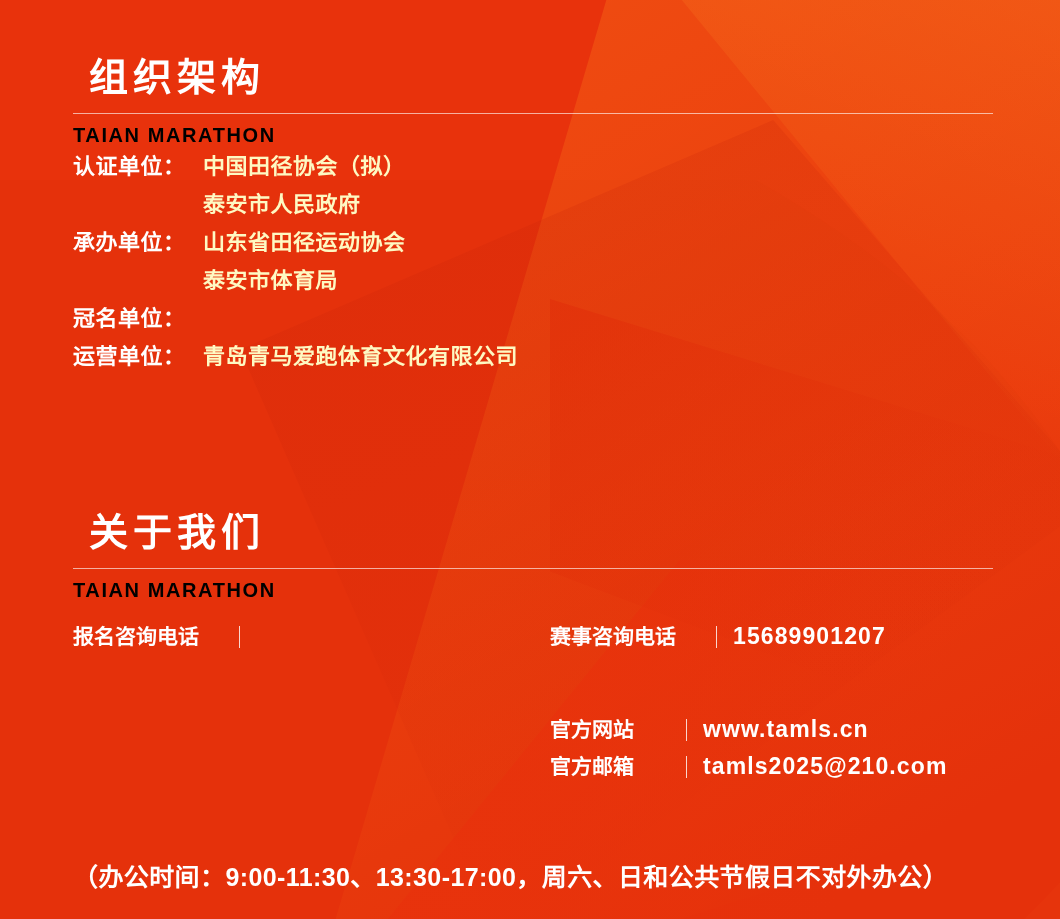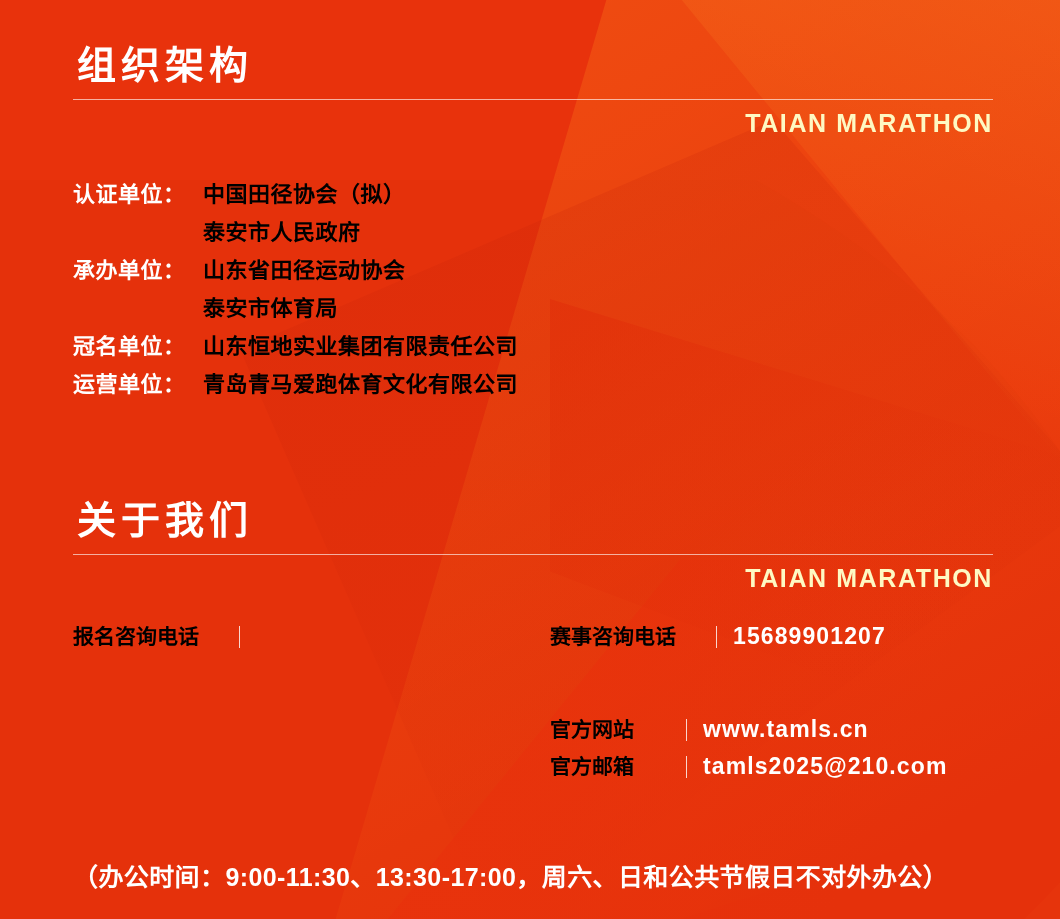--- a/index.html
+++ b/index.html
@@ -90,75 +90,74 @@
   
   #content{position:relative;z-index:5;}
 
   .section{position:absolute;left:73px;}
 
   .sec-title{
     font-size:39px;
     font-weight:700;
     letter-spacing:5px;
     line-height:1;
-    margin:4px;
+    margin:16px;
     color:#fff;
     white-space:nowrap;
   }
   .sec-rule{
     width:920px;height:1px;
     background:rgba(255,255,255,.62);
     margin:14px 0 11px 0;
   }
   .sec-sub{
-    font-size:25px;
+    font-size:20px;
     font-weight:700;
     letter-spacing:1.6px;
     line-height:1;
     margin:0;
-    color:#fef9c3;
-    white-space:nowrap;
-    text-align:right;
-  }
-
-  
-  .org-list{position:absolute;left:73px;top:176px;}
+    color:#000000;
+    white-space:nowrap;
+  }
+
+  
+  .org-list{position:absolute;left:73px;top:148px;}
   .org-row{
     display:flex;
     align-items:baseline;
     height:38px;
     white-space:nowrap;
   }
   .org-label{
     width:130px;
     flex:0 0 130px;
     font-size:22px;
     font-weight:700;
     letter-spacing:.5px;
     color:#fff;
   }
   .org-value{
     font-size:22px;
     font-weight:700;
     letter-spacing:.5px;
-    color:#000000;
+    color:#fef9c3;
   }
 
   
   .contact{position:absolute;}
   .c-left{left:73px;top:618px;}
   .c-right{left:550px;top:618px;}
 
   .c-group{display:flex;align-items:flex-start;margin-bottom:0;}
   .c-label{
     font-size:21px;
     font-weight:700;
     white-space:nowrap;
     line-height:37px;
-    color:#000000;
+    color:#ffffff;
   }
   .c-label.wide{width:152px;flex:0 0 152px;}
   .c-label.justify{
     width:152px;flex:0 0 152px;
     letter-spacing:.5px;
     text-align:justify;
     text-align-last:justify;
   }
   .c-label.w-right{width:122px;flex:0 0 122px;}
   .c-pipe{
@@ -226,21 +225,20 @@
       <div class="org-row">
         <span class="org-label">承办单位：</span>
         <span class="org-value">山东省田径运动协会</span>
       </div>
       <div class="org-row">
         <span class="org-label"></span>
         <span class="org-value">泰安市体育局</span>
       </div>
       <div class="org-row">
         <span class="org-label">冠名单位：</span>
-        <span class="org-value">山东恒地实业集团有限责任公司</span>
       </div>
       <div class="org-row">
         <span class="org-label">运营单位：</span>
         <span class="org-value">青岛青马爱跑体育文化有限公司</span>
       </div>
     </div>
 
     <div class="section" style="top:497px;">
       <h1 class="sec-title">关于我们</h1>
       <div class="sec-rule"></div>

